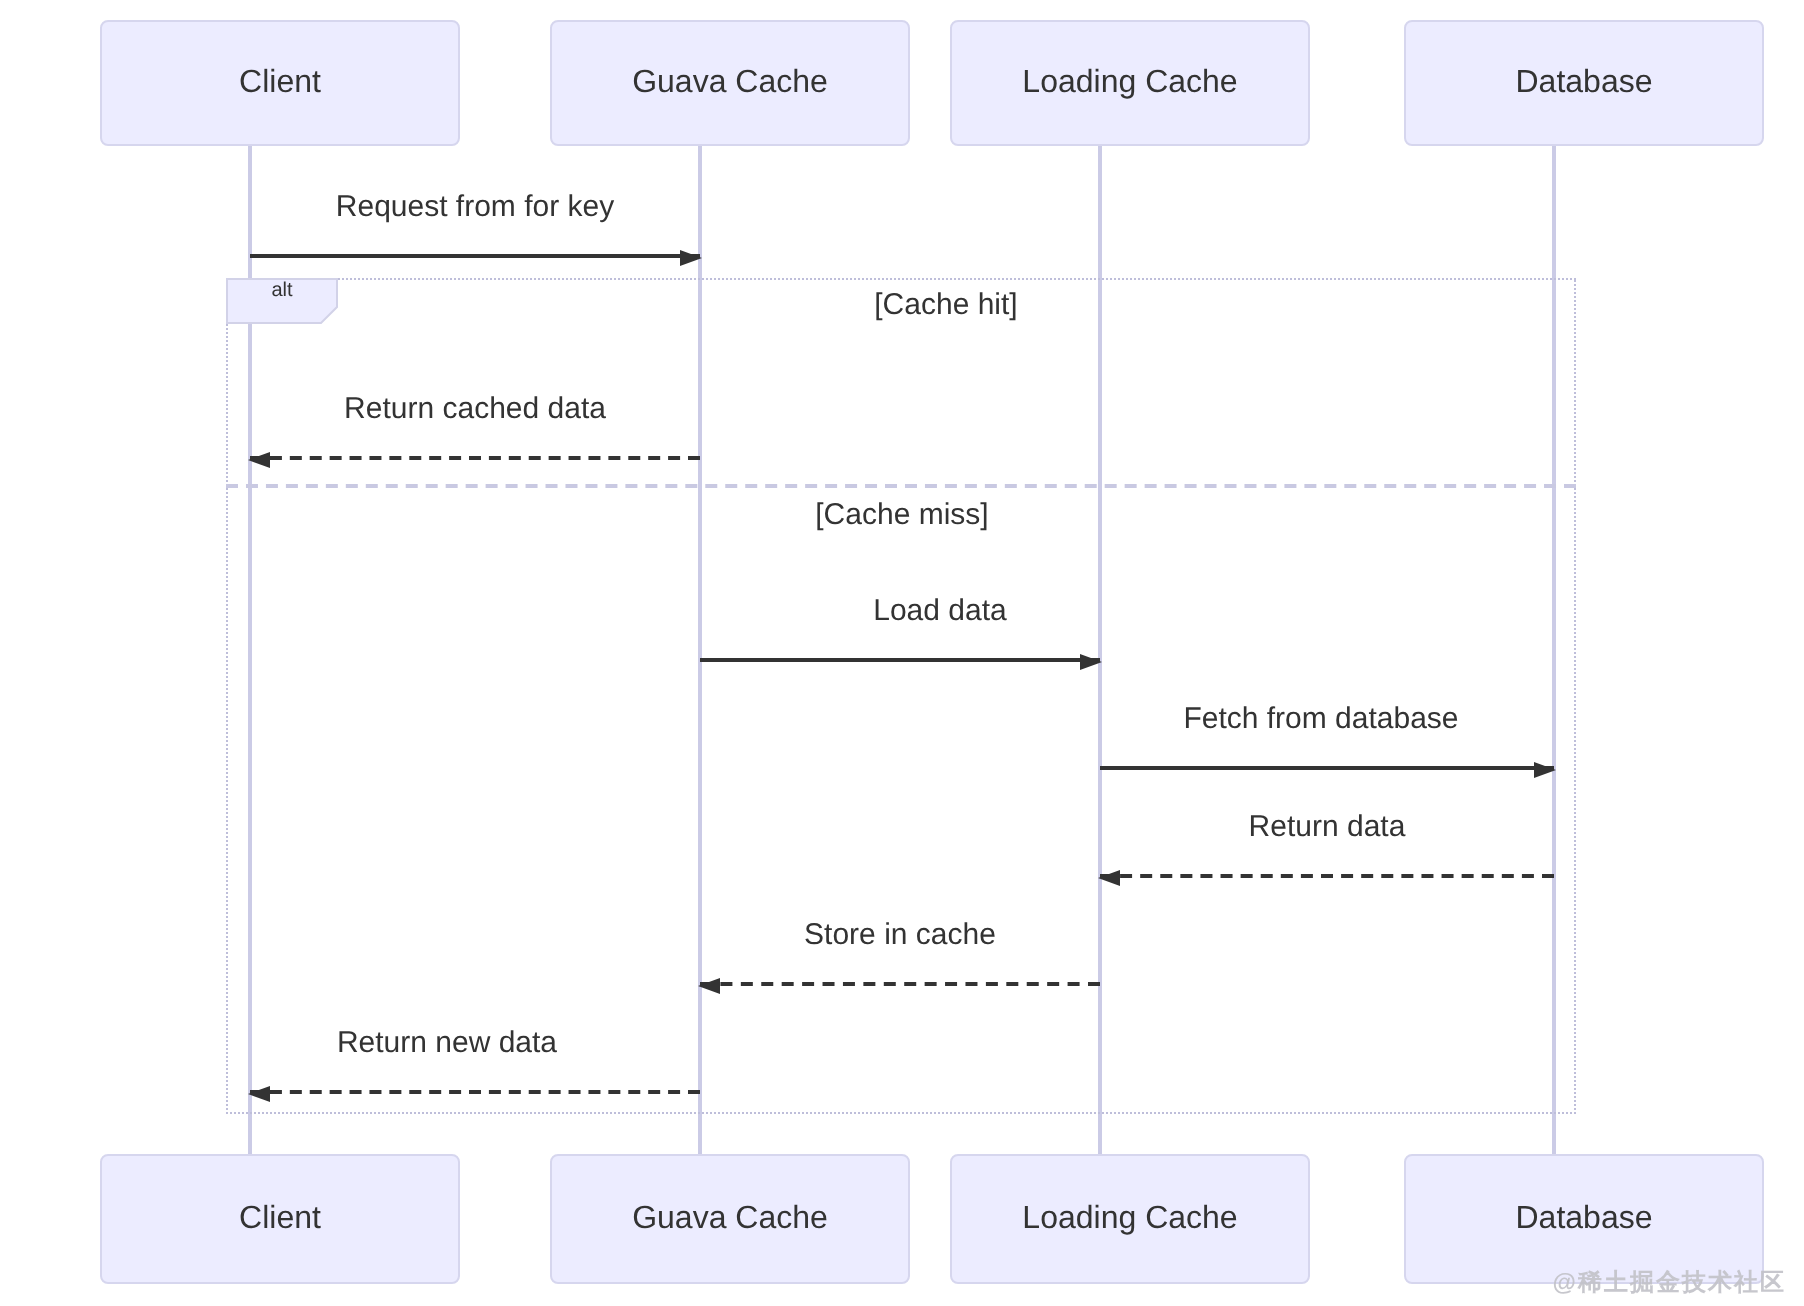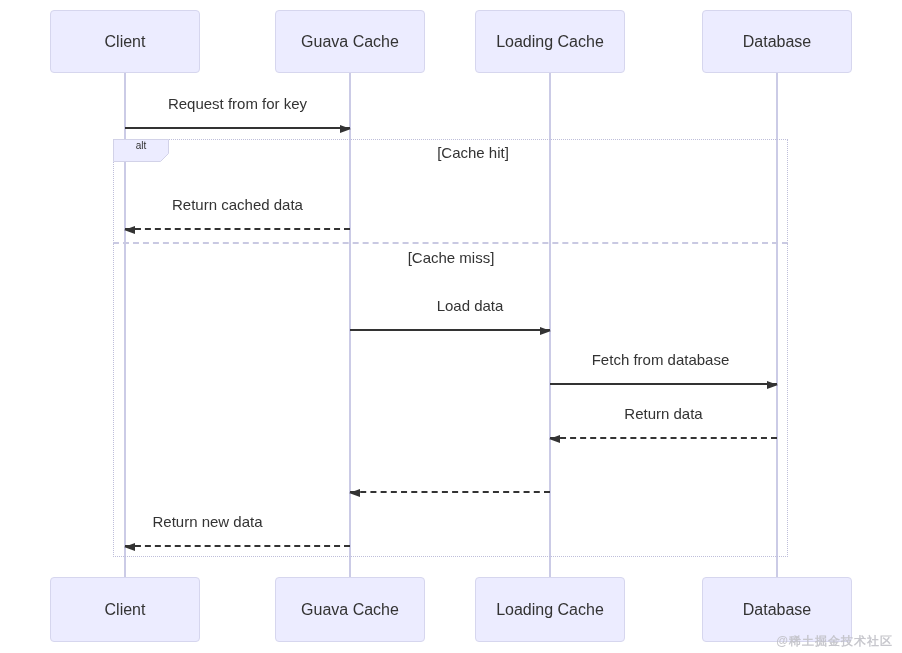--- a/index.html
+++ b/index.html
@@ -2,21 +2,21 @@
 <html style="--actor-fill: #ECECFF; --actor-border: #D6D6EE; --lifeline: #CBCBE6; --arrow: #333333; --text: #333333; --frame-border: #BEBEDA; --divider: #C9C9E2; --watermark: #C2C2C8;"><head>
 <meta charset="utf-8">
 <style>
   html,body { margin:0; padding:0; background:#ffffff; }
   .stage {
     position:relative; width:902px; height:653px; background:#ffffff;
     font-family:"Liberation Sans", sans-serif; color:var(--text,#333333);
     overflow:hidden;
   }
   .actor {
-    position:absolute; width:150px; height:63px; box-sizing:border-box;
+    position:absolute; width:180px; height:63px; box-sizing:border-box;
     background:var(--actor-fill,#ECECFF);
     border:1px solid var(--actor-border,#D6D6EE);
     border-radius:4px;
     display:flex; align-items:center; justify-content:center;
     font-size:16px; color:var(--text,#333333);
   }
   .lifeline {
     position:absolute; top:73px; height:504px; width:0;
     border-left:2px solid var(--lifeline,#CBCBE6);
   }
@@ -92,25 +92,26 @@
   <div class="msg-label" style="left:533px; width:255px; top:351px;">Fetch from database</div>
   <div class="line" style="left:550px; width:227px; top:383px;">
     <i class="ah right"></i>
   </div>
 
   <div class="msg-label" style="left:550px; width:227px; top:405px;">Return data</div>
   <div class="line dashed" style="left:550px; width:227px; top:437px;">
     <i class="ah left"></i>
   </div>
 
+  <div class="msg-label" style="left:350px; width:200px; top:459px;">Store in cache</div>
   <div class="line dashed" style="left:350px; width:200px; top:491px;">
     <i class="ah left"></i>
   </div>
 
-  <div class="msg-label" style="left:109px; width:197px; top:513px;">Return new data</div>
+  <div class="msg-label" style="left:125px; width:197px; top:513px;">Return new data</div>
   <div class="line dashed" style="left:125px; width:225px; top:545px;">
     <i class="ah left"></i>
   </div>
 
   <div class="actor" style="left:50px;  top:10px;">
       <span>Client</span>
     </div>
   <div class="actor" style="left:275px; top:10px;">
       <span>Guava Cache</span>
     </div>

